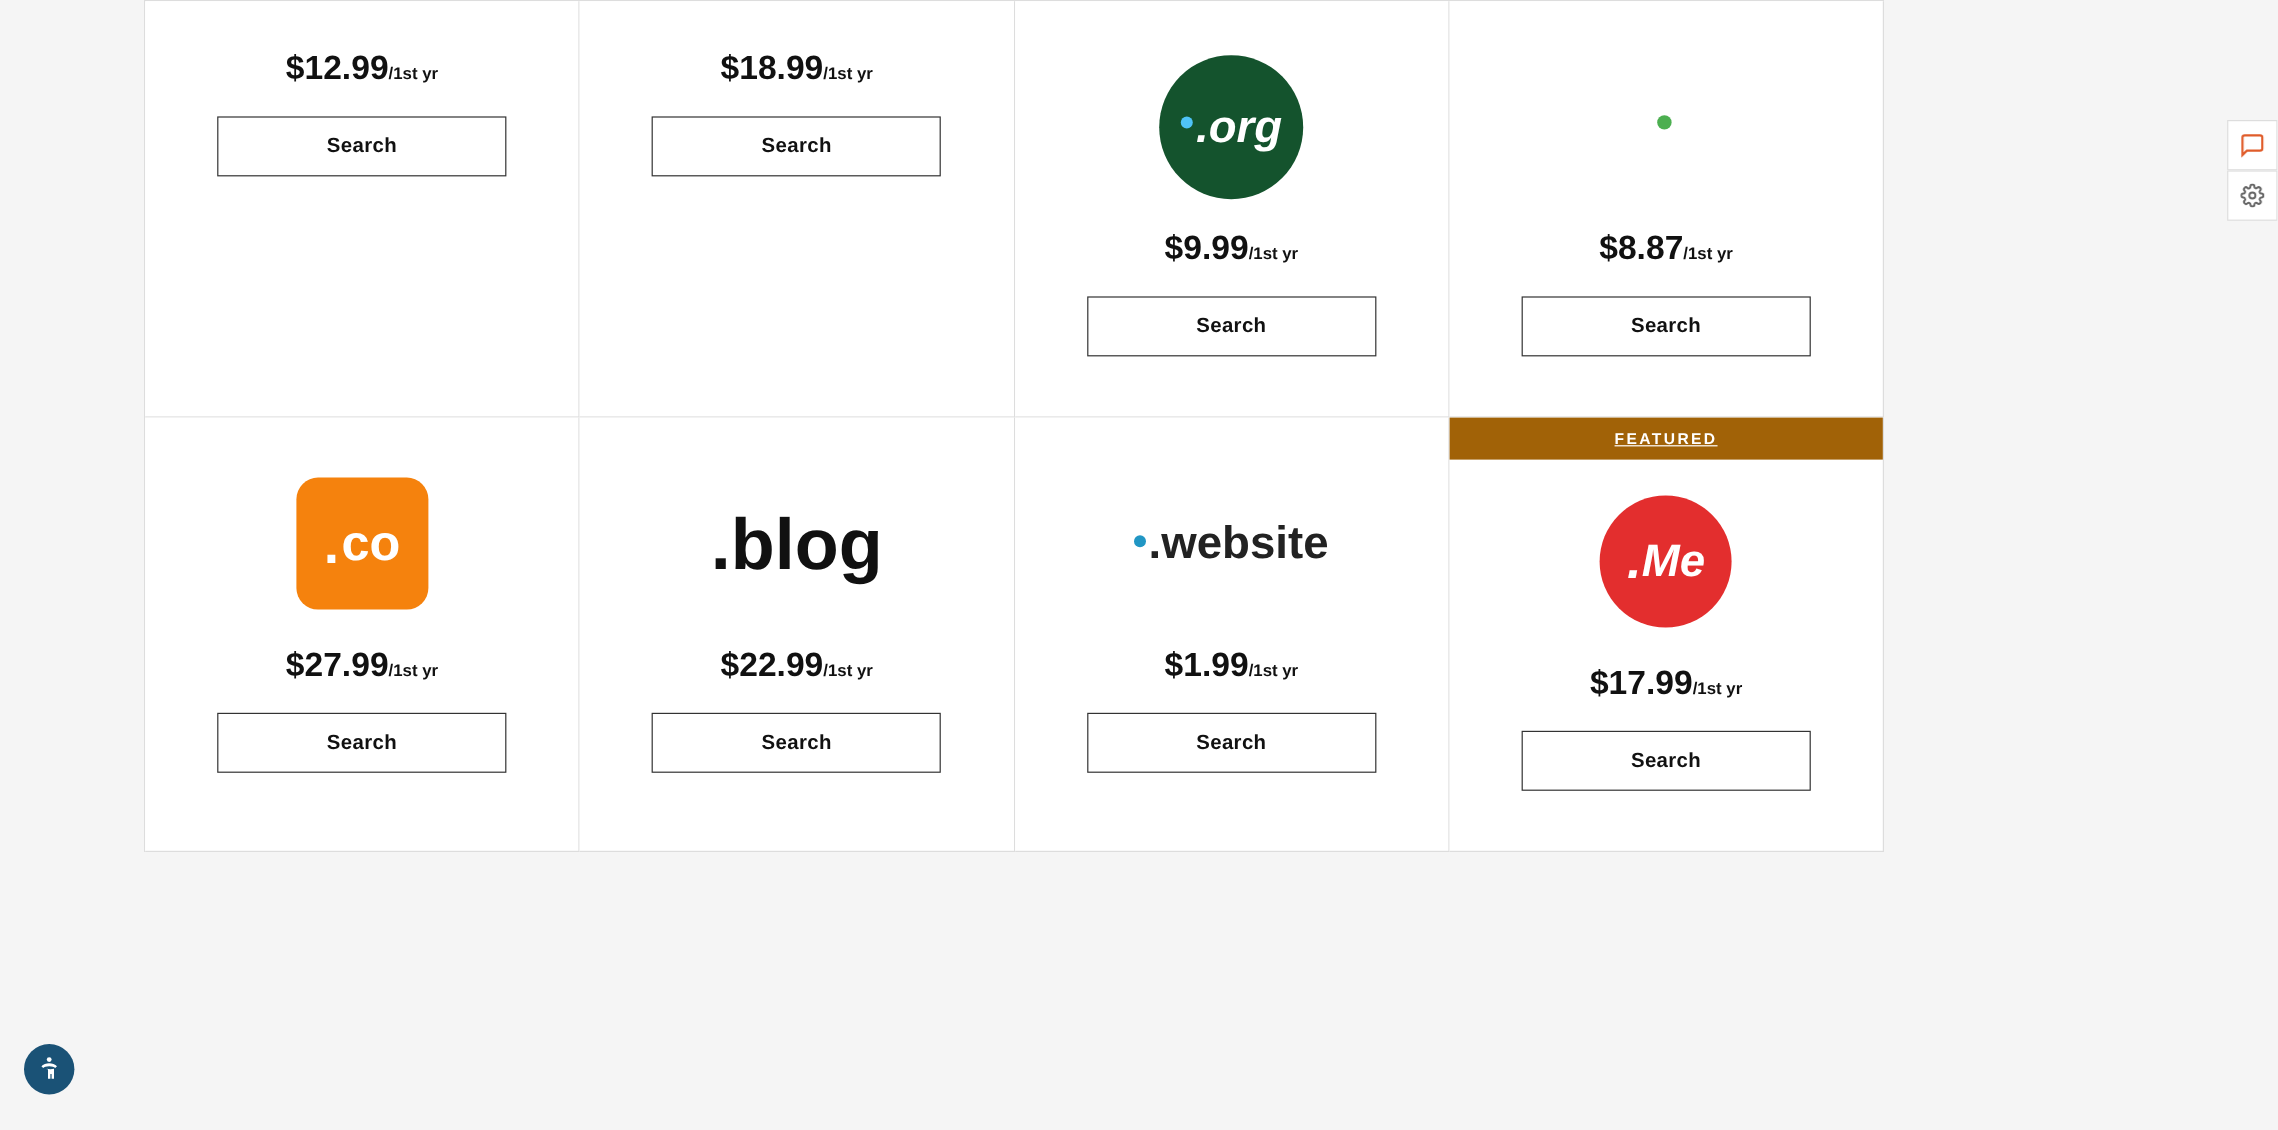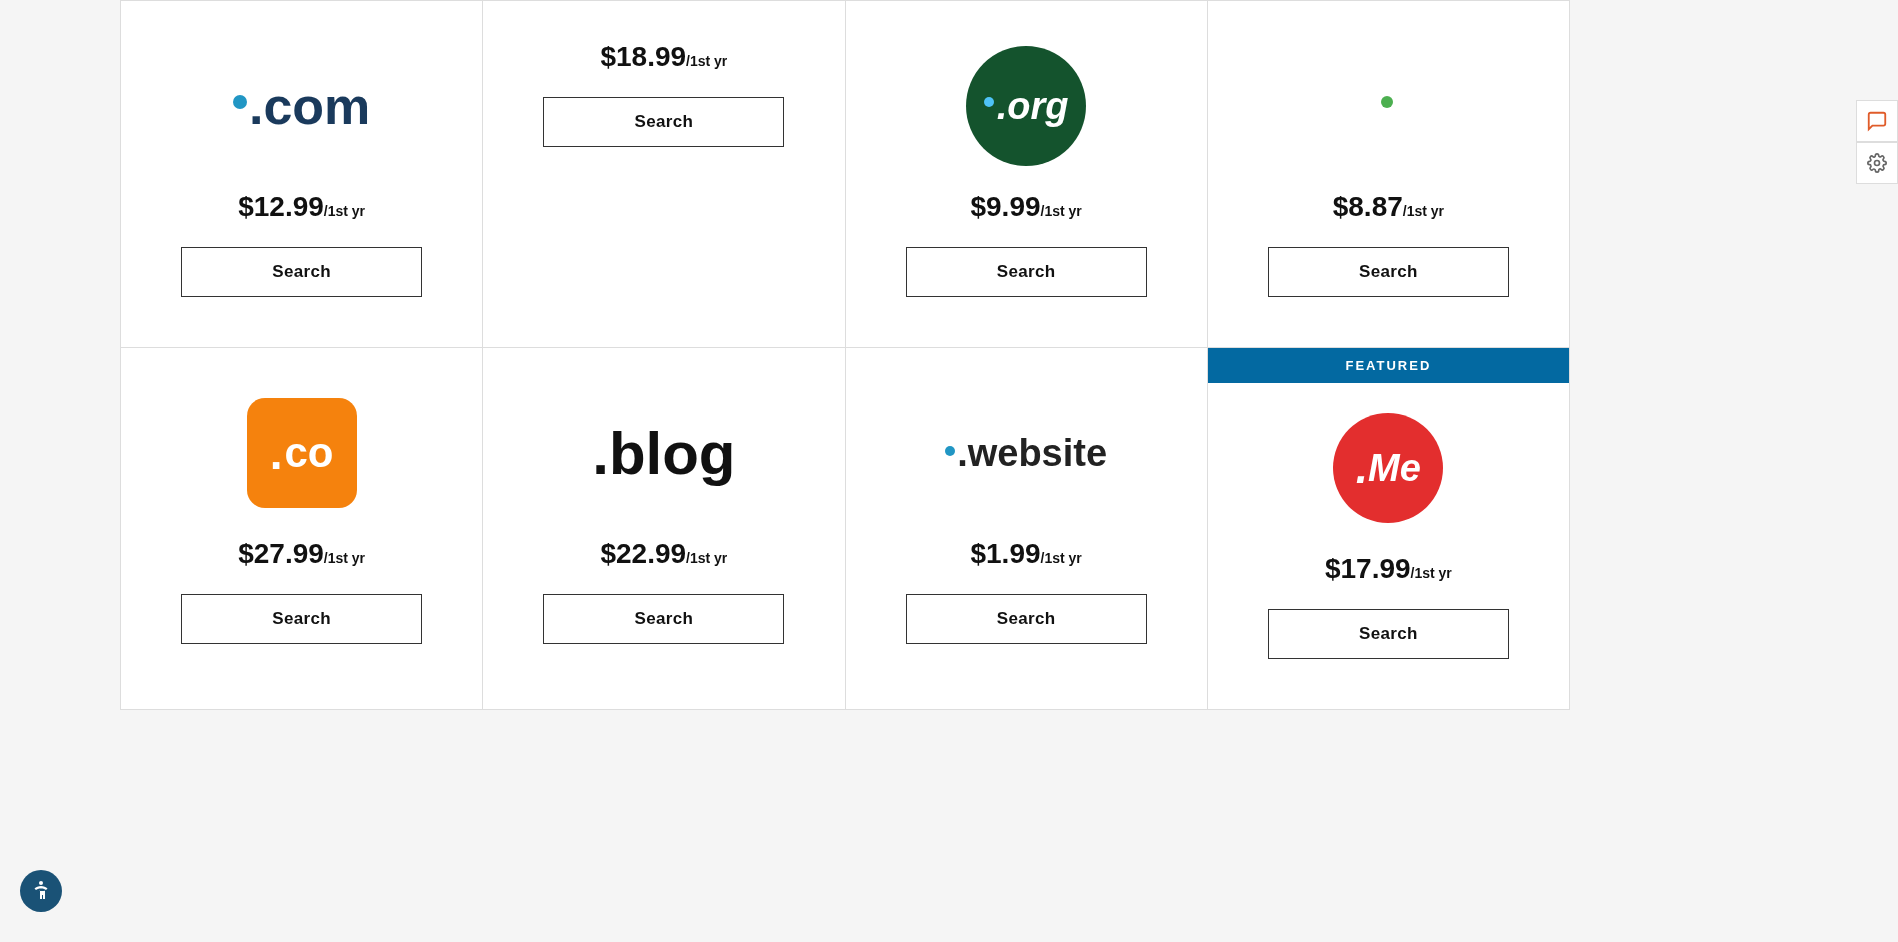--- a/index.html
+++ b/index.html
@@ -34,28 +34,29 @@
       align-items: center;
       background: #fff;
       position: relative;
     }
 
     .domain-card .featured-badge {
       position: absolute;
       top: 0;
       left: 0;
       right: 0;
-      background: #0369a1;
+      background: #a16207;
       color: #fff;
       text-align: center;
       padding: 10px;
       font-size: 13px;
       font-weight: 600;
       letter-spacing: 2px;
       text-transform: uppercase;
+      text-decoration: underline;
     }
 
     .domain-card.featured {
       padding-top: 55px;
     }
 
     .logo-area {
       height: 130px;
       display: flex;
       align-items: center;
@@ -295,26 +296,20 @@
       font-size: 18px;
     }
   </style>
 </head>
 <body>
 
 <div class="page-wrapper">
   <div class="domain-grid">
 
     <div class="domain-card">
-      <div class="logo-area">
-        <div class="logo-com">
-          <span class="dot"></span>
-            <span>.com</span>
-        </div>
-      </div>
       <div class="price-area">
         <span class="price-main">$12.99</span><span class="price-suffix">/1st yr</span>
       </div>
       <button class="search-btn">Search</button>
     </div>
 
     <div class="domain-card">
       <div class="price-area">
         <span class="price-main">$18.99</span><span class="price-suffix">/1st yr</span>
       </div>

